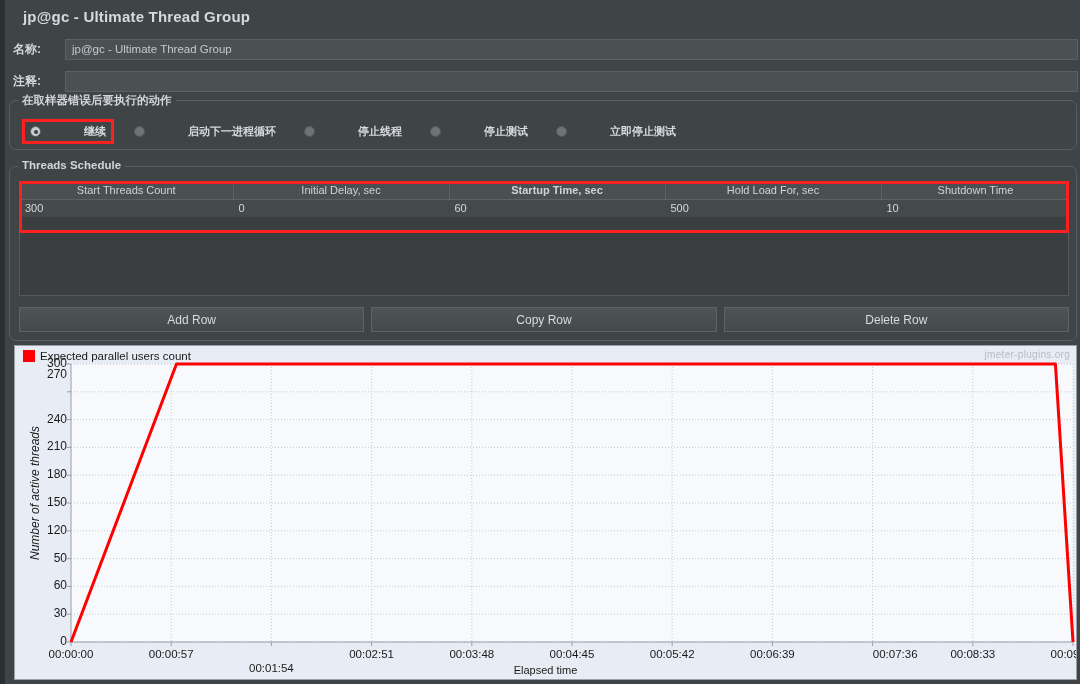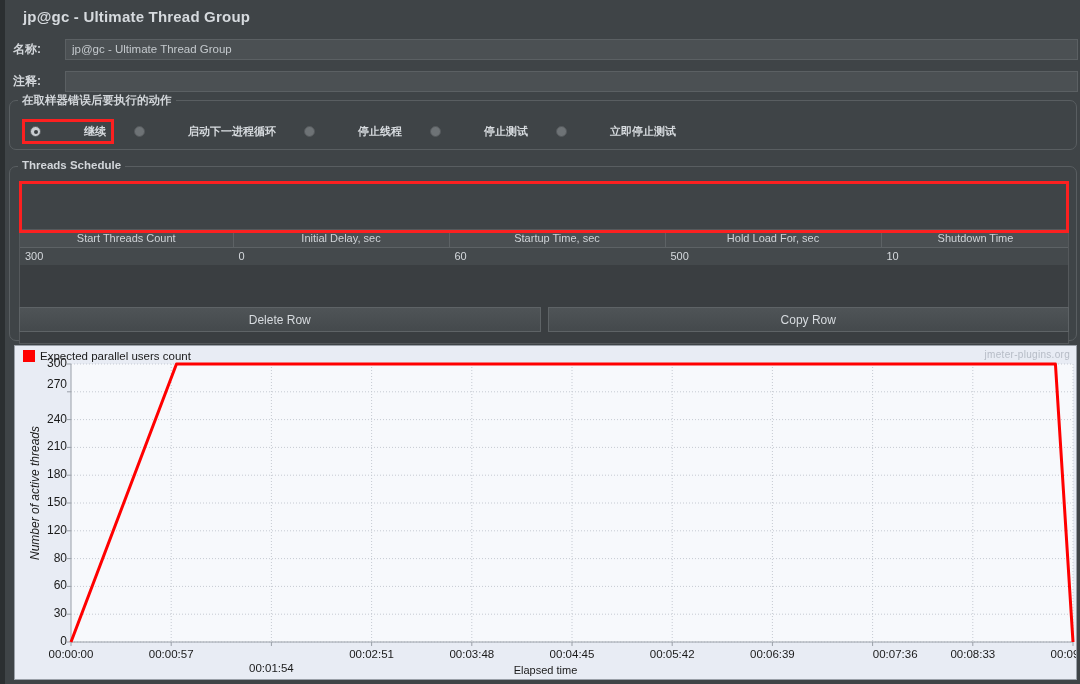--- a/index.html
+++ b/index.html
@@ -111,21 +111,20 @@
     outline-offset: -1px;
   }
 
   
   .table-wrap {
     position: absolute; left: 9px; top: 14px;
     width: 1050px; height: 115px;
     background: #86efac;
     border: 1px solid #55595c;
     overflow: hidden;
-    margin-top: 48px;
   }
   table.sched {
     width: 100%; border-collapse: collapse;
     table-layout: fixed;
   }
   table.sched th {
     height: 17px;
     background: #4a4f52;
     border-right: 1px solid #5d6265;
     border-bottom: 1px solid #5d6265;
@@ -268,21 +267,21 @@
 
   <div class="group" id="sched-group">
     <div class="group-title">Threads Schedule</div>
 
     <div class="table-wrap">
       <table class="sched">
         <thead>
             <tr id="sched-head">
               <th style="width: 213px;">Start Threads Count</th>
               <th style="width: 216px;">Initial Delay, sec</th>
-              <th style="width: 216px;">Startup Time, sec</th>
+              <th style="width: 216px; font-weight: bold;">Startup Time, sec</th>
               <th style="width: 216px;">Hold Load For, sec</th>
               <th style="width: 189px;">Shutdown Time</th>
               <th></th>
             </tr>
           </thead>
         <tbody id="sched-body">
             <tr>
               <td>300</td>
               <td>0</td>
               <td>60</td>
@@ -292,22 +291,23 @@
             </tr>
             <tr>
               <td class="filler" colspan="6"></td>
             </tr>
           </tbody>
       </table>
     </div>
     <div class="red-table-box"></div>
 
     <div class="btn-row">
+      <button class="row-btn">Add Row</button>
+      <button class="row-btn">Copy Row</button>
       <button class="row-btn">Delete Row</button>
-      <button class="row-btn">Copy Row</button>
     </div>
   </div>
 
   <div id="chart">
     <div class="legend">
       <span class="swatch"></span>
       <span class="ltxt">Expected parallel users count</span>
     </div>
     <div class="watermark">jmeter-plugins.org</div>
     <svg class="plot" id="plot" width="1063" height="335">
@@ -354,27 +354,27 @@
         <line x1="557" y1="296" x2="557" y2="300" stroke="#9aa0a8" stroke-width="1"></line>
         <line x1="657.1999999999999" y1="296" x2="657.1999999999999" y2="300" stroke="#9aa0a8" stroke-width="1"></line>
         <line x1="757.4" y1="296" x2="757.4" y2="300" stroke="#9aa0a8" stroke-width="1"></line>
         <line x1="857.6" y1="296" x2="857.6" y2="300" stroke="#9aa0a8" stroke-width="1"></line>
         <line x1="957.8000000000001" y1="296" x2="957.8000000000001" y2="300" stroke="#9aa0a8" stroke-width="1"></line>
         <line x1="1058" y1="296" x2="1058" y2="300" stroke="#9aa0a8" stroke-width="1"></line>
         <polyline points="56,296 161.4736842105263,18 1040.4210526315787,18 1058,296" fill="none" stroke="#ff0000" stroke-width="3" stroke-linejoin="round"></polyline>
       </svg>
     <div id="yticks">
         <div class="ytick" style="top: 18px;">300</div>
-        <div class="ytick" style="top: 39px;">270</div>
+        <div class="ytick" style="top: 29px;">270</div>
         <div class="ytick" style="top: 73.6px;">240</div>
         <div class="ytick" style="top: 101.4px;">210</div>
         <div class="ytick" style="top: 129.2px;">180</div>
         <div class="ytick" style="top: 157px;">150</div>
         <div class="ytick" style="top: 184.8px;">120</div>
-        <div class="ytick" style="top: 212.6px;">80</div>
+        <div class="ytick" style="top: 212.6px;">50</div>
         <div class="ytick" style="top: 240.4px;">60</div>
         <div class="ytick" style="top: 268.2px;">30</div>
         <div class="ytick" style="top: 296px;">0</div>
       </div>
     <div id="xticks">
         <div class="xtick" style="left: 56px; top: 6px;">00:00:00</div>
         <div class="xtick" style="left: 156.2px; top: 6px;">00:00:57</div>
         <div class="xtick" style="left: 256.4px; top: 20px;">00:01:54</div>
         <div class="xtick" style="left: 356.6px; top: 6px;">00:02:51</div>
         <div class="xtick" style="left: 456.8px; top: 6px;">00:03:48</div>

